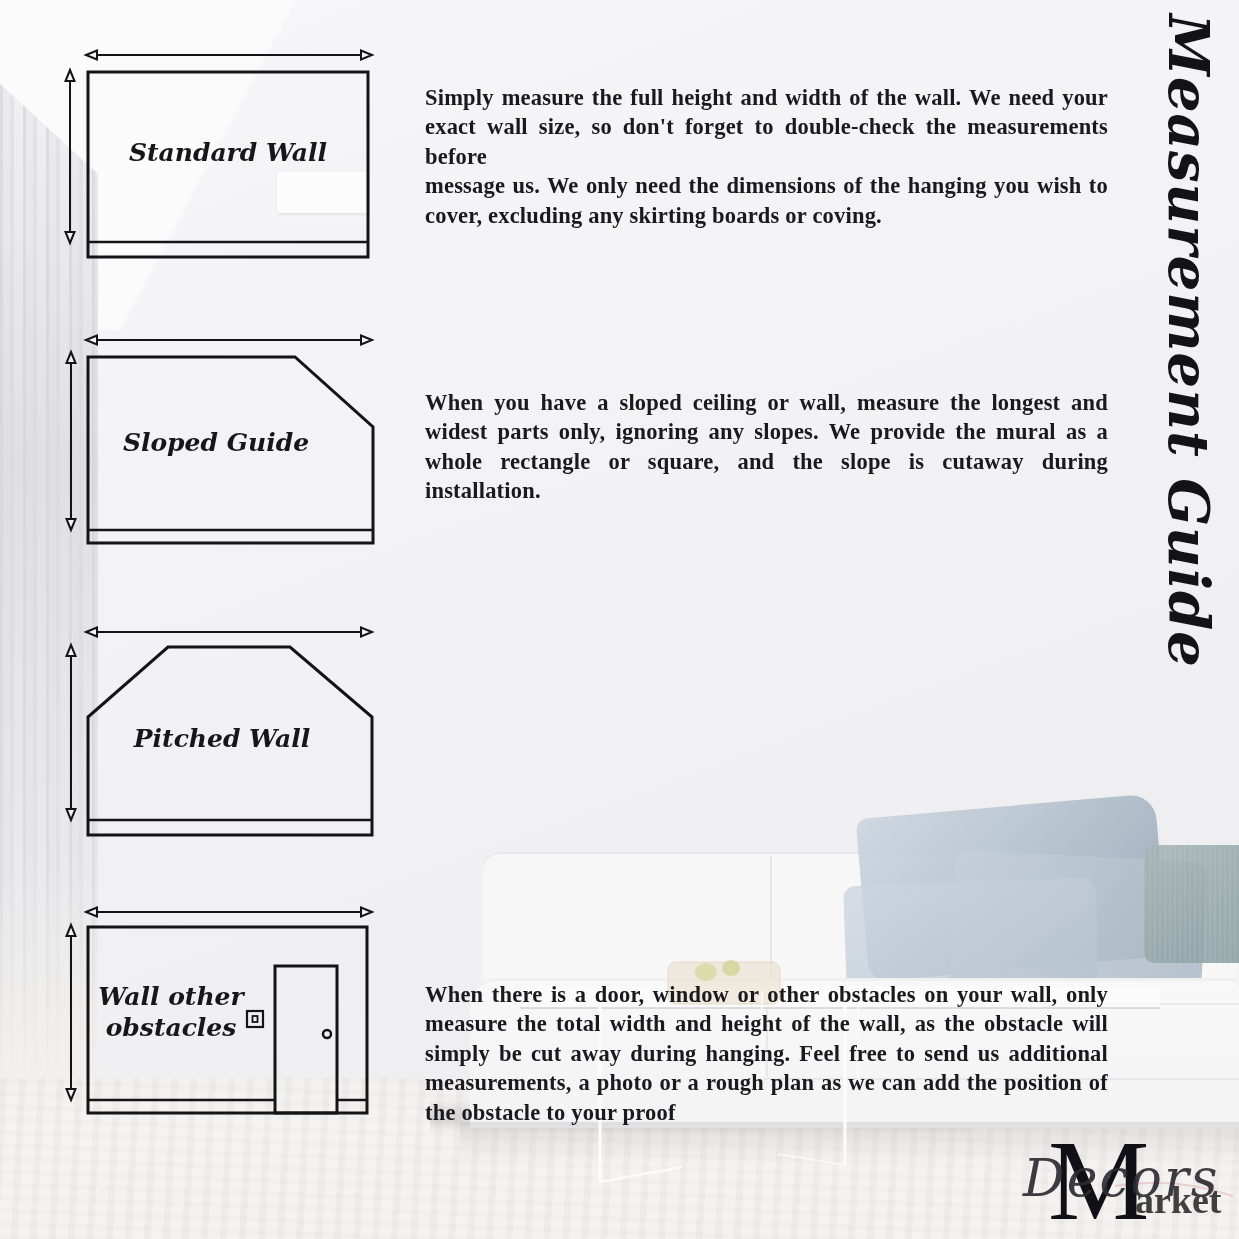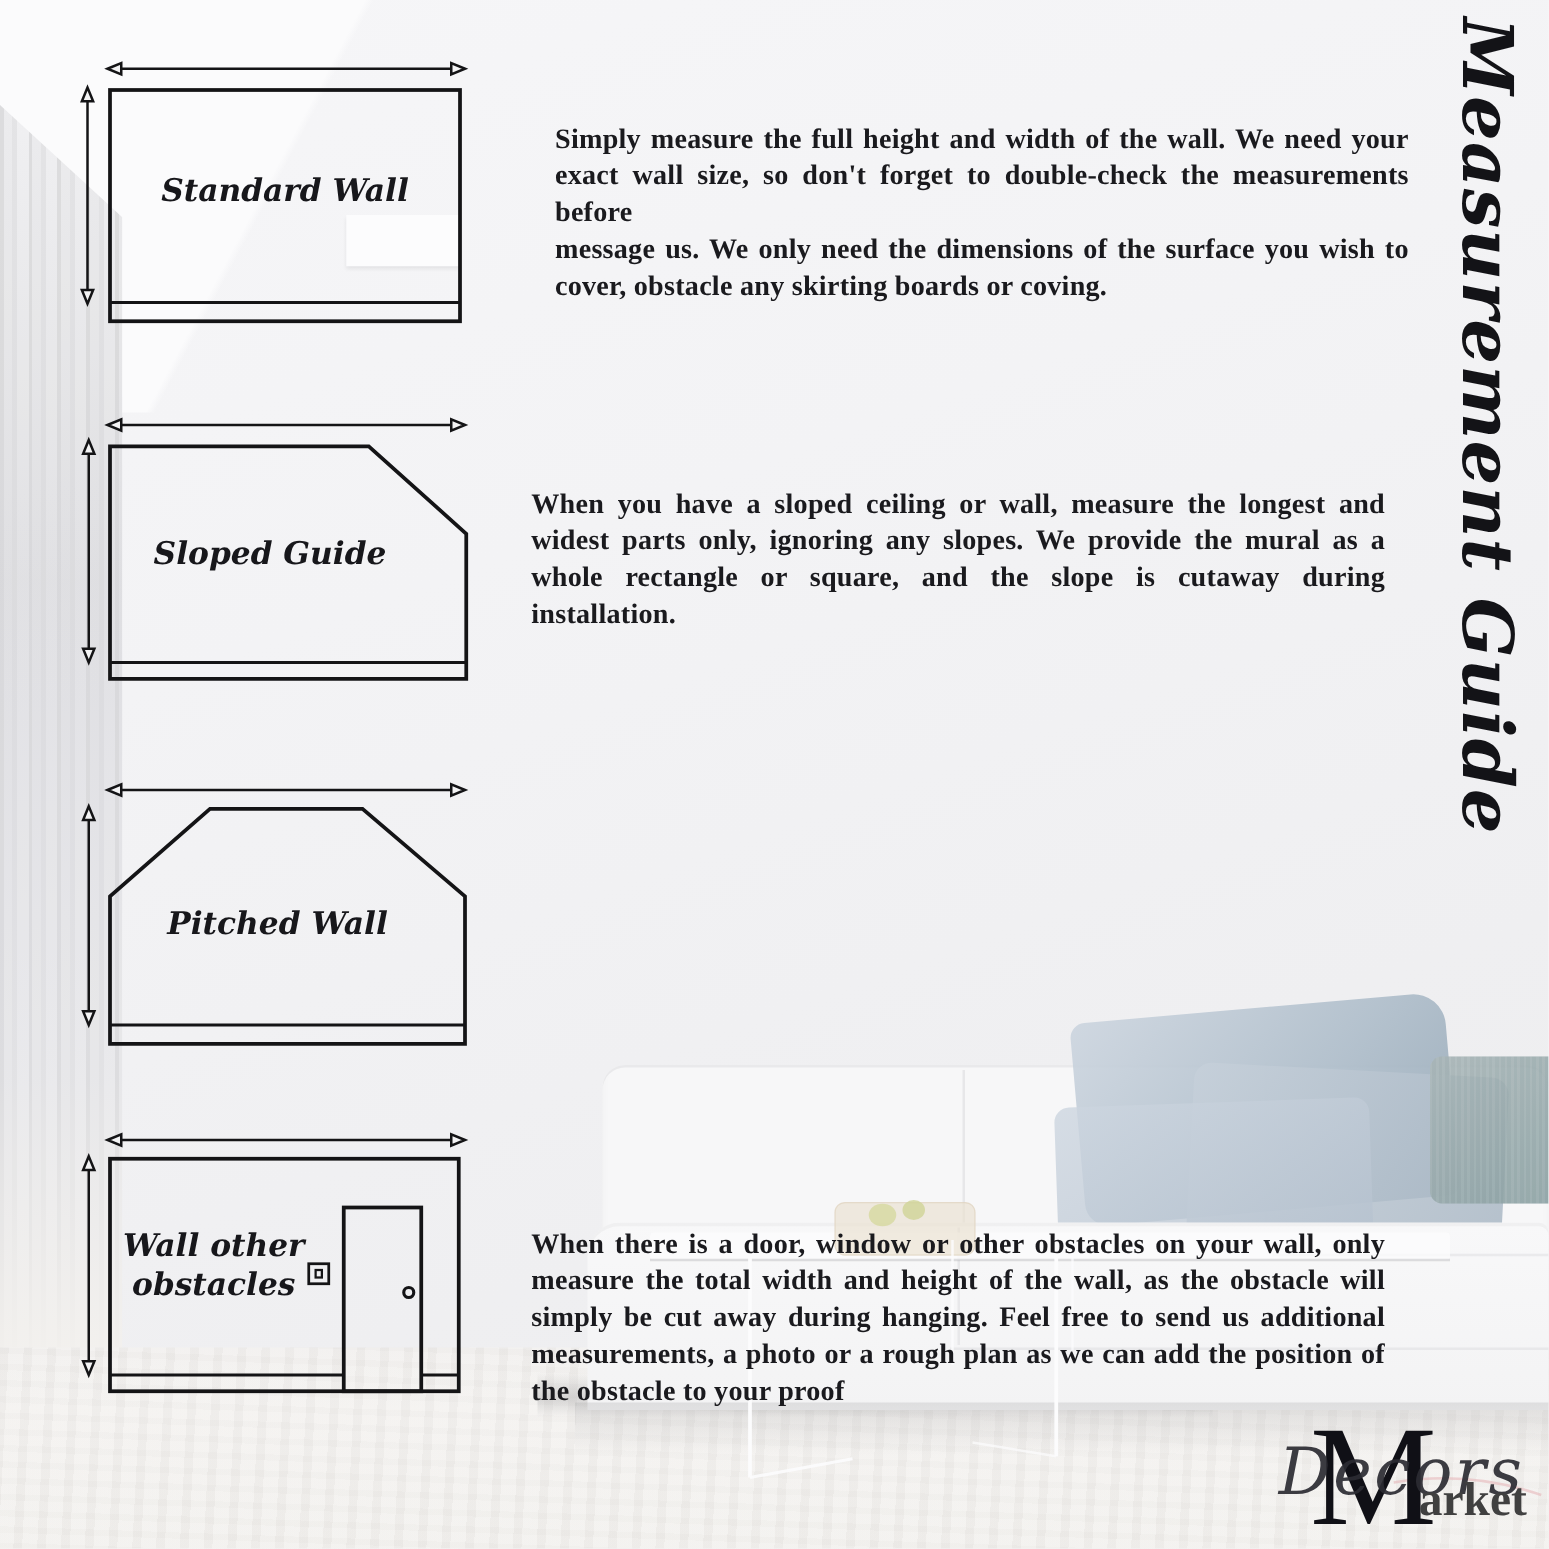--- a/index.html
+++ b/index.html
@@ -95,21 +95,21 @@
   .label-pitched   { left:102px; top:724px; width:240px; }
   .label-obstacles { left:88px;  top:982px; width:166px; }
 
   
   .para {
     position:absolute; left:425px; width:683px; color:#1a1a1e;
     font-family:"Liberation Serif", serif; font-weight:700;
     font-size:22.5px; line-height:29.4px; letter-spacing:.2px;
   }
   .pblock { text-align:justify; }
-  .para-1 { top:96px;margin-left:19px; }
+  .para-1 { top:83px; }
   .para-2 { top:388px; }
   .para-3 { top:678px; }
   .para-4 { top:980px; }
 
   
   .vtitle { left:1145px; top:14px; width:84px; height:530px; }
   .vtitle-inner {
     position:absolute; left:77px; top:0; white-space:nowrap;
     transform:rotate(90deg); transform-origin:0 0;
     font-family:"DejaVu Serif", serif; font-style:italic; font-weight:700;
@@ -242,21 +242,21 @@
   </svg>
 
   <div class="wall-label label-standard">Standard Wall</div>
   <div class="wall-label label-sloped">Sloped Guide</div>
   <div class="wall-label label-pitched">Pitched Wall</div>
   <div class="wall-label label-obstacles">Wall other
 obstacles</div>
 
   <div class="para para-1">
     <div class="pblock">Simply measure the full height and width of the wall. We need your exact wall size, so don't forget to double-check the measurements before</div>
-    <div class="pblock">message us. We only need the dimensions of the surface you wish to cover, obstacle any skirting boards or coving.</div>
+    <div class="pblock">message us. We only need the dimensions of the hanging you wish to cover, excluding any skirting boards or coving.</div>
   </div>
   <div class="para para-2">
     <div class="pblock">When you have a sloped ceiling or wall, measure the longest and widest parts only, ignoring any slopes. We provide the mural as a whole rectangle or square, and the slope is cutaway during installation.</div>
   </div>
   <div class="para para-4">
     <div class="pblock">When there is a door, window or other obstacles on your wall, only measure the total width and height of the wall, as the obstacle will simply be cut away during hanging. Feel free to send us additional measurements, a photo or a rough plan as we can add the position of the obstacle to your proof</div>
   </div>
 
   <div class="abs vtitle">
     <span class="vtitle-inner">Measurement Guide</span>

